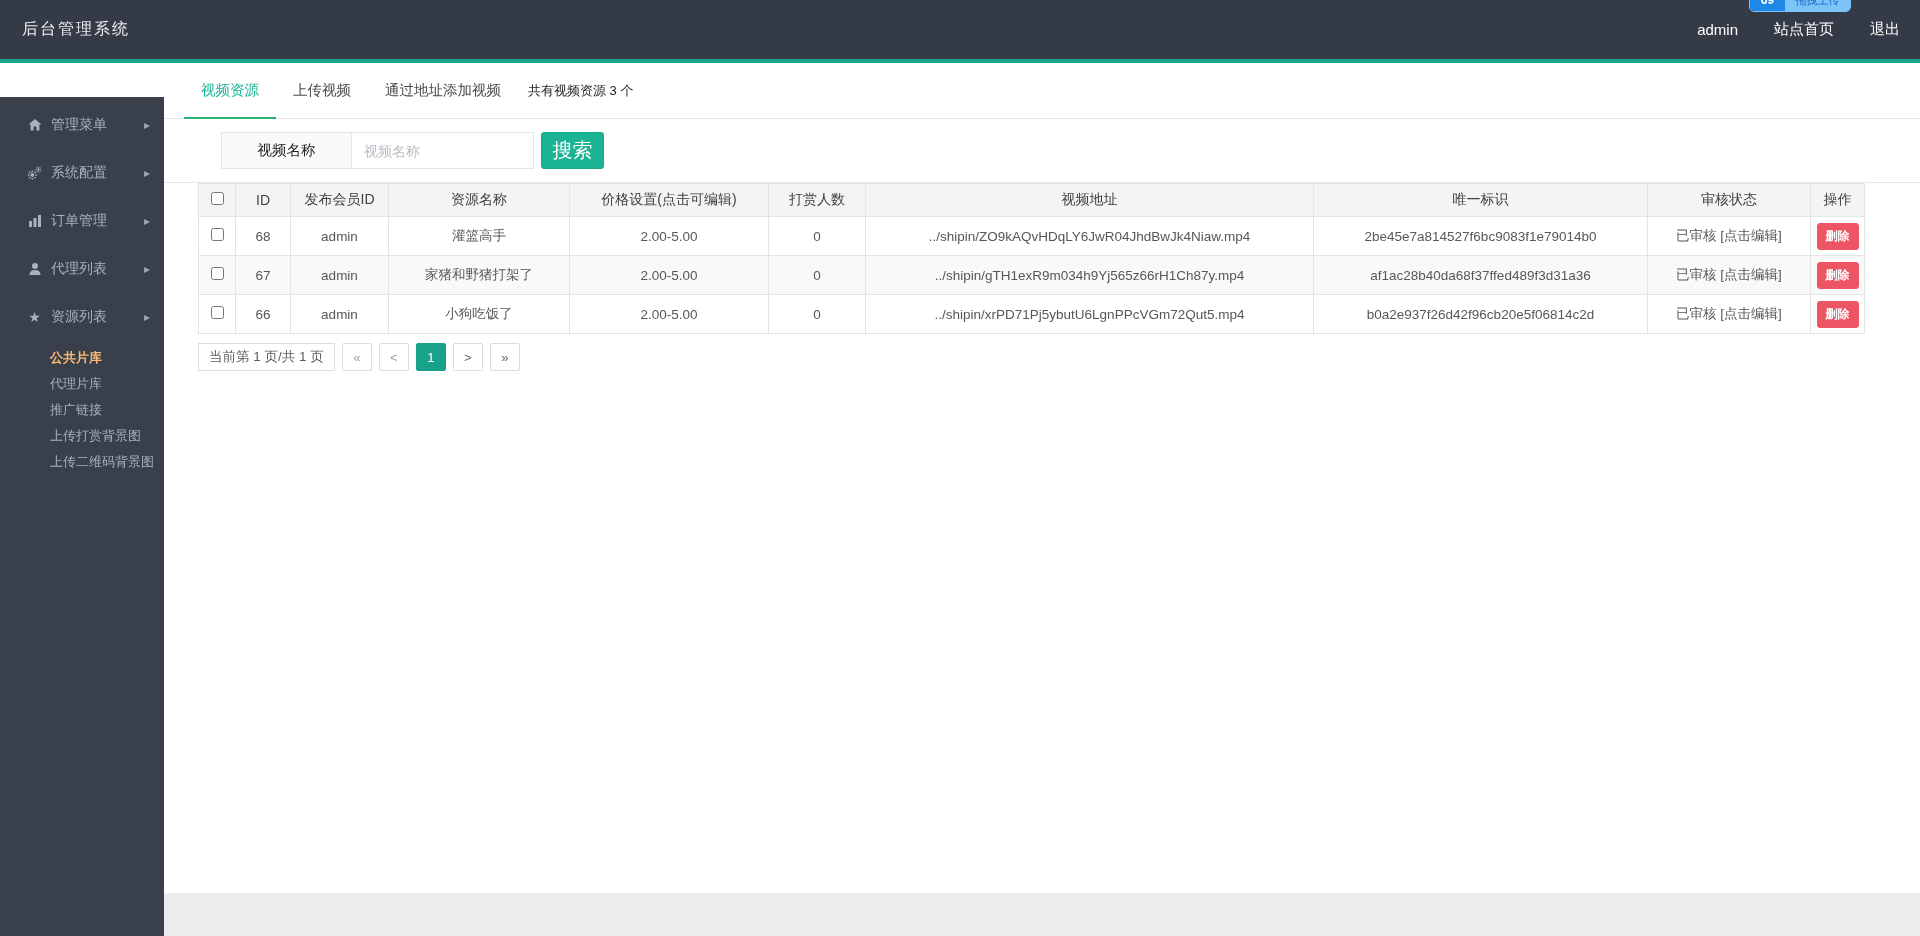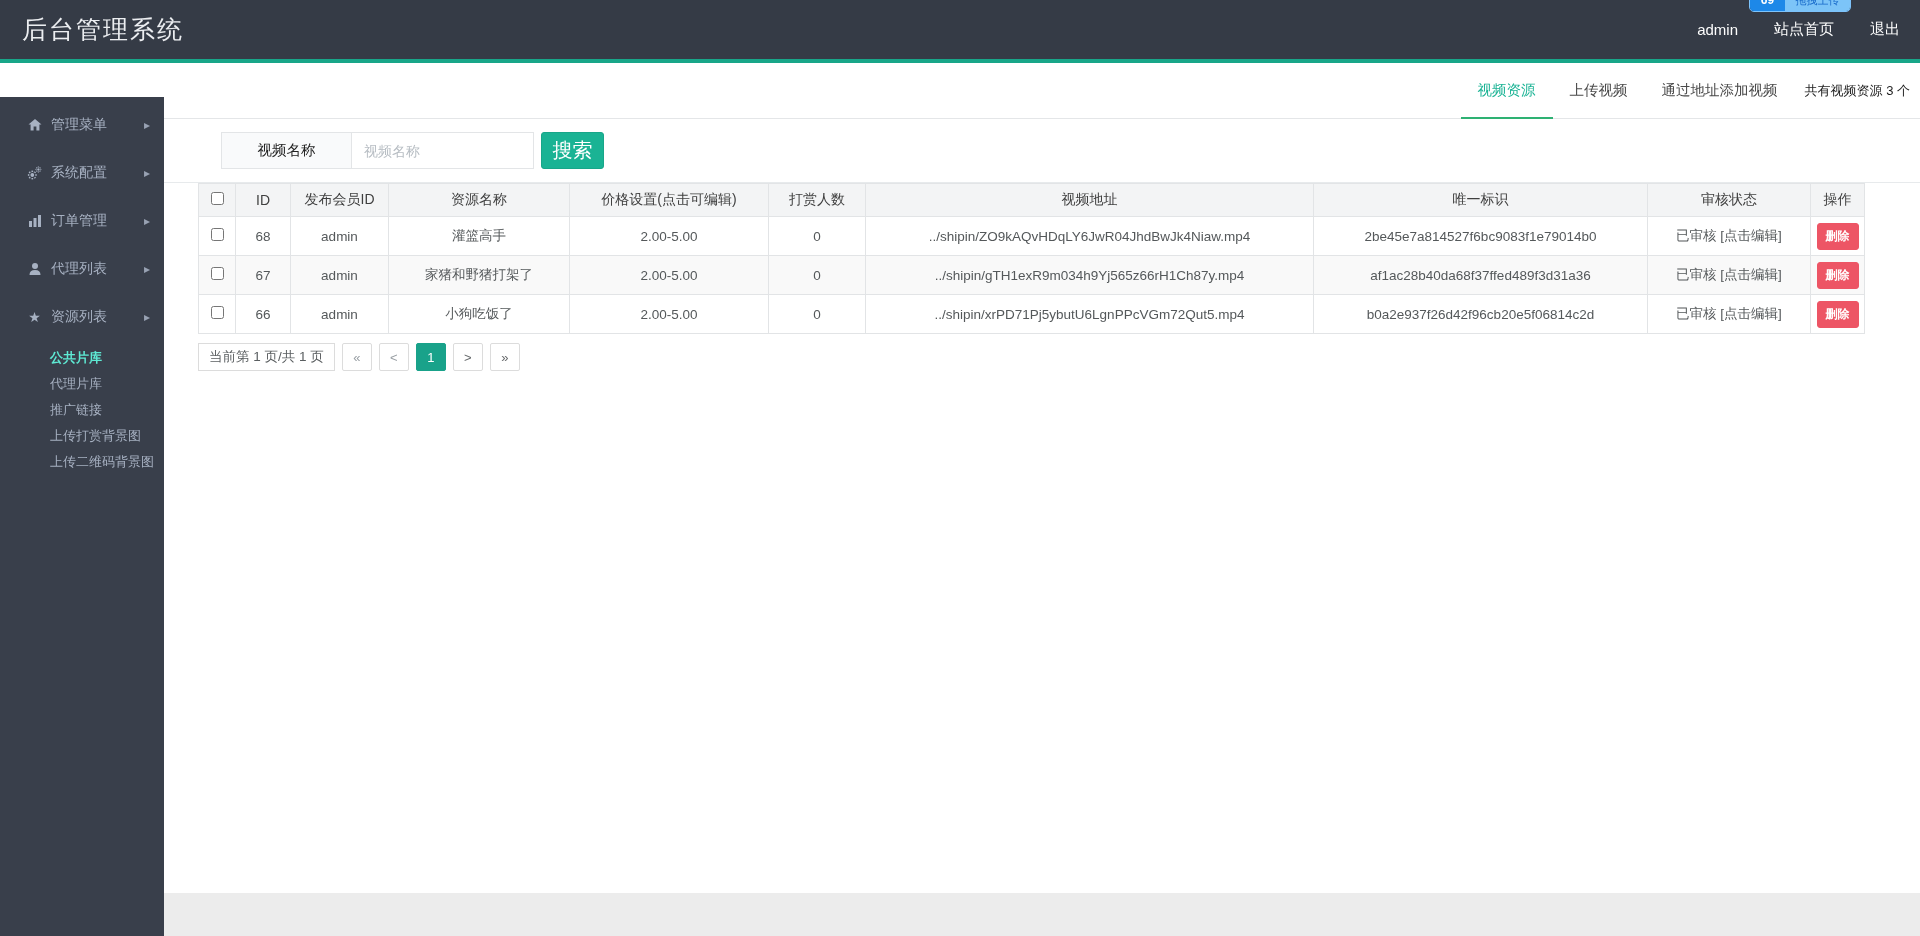--- a/index.html
+++ b/index.html
@@ -1,49 +1,49 @@
 <!DOCTYPE html>
 <html><head>
 <meta charset="utf-8">
 <style>
   * { box-sizing: border-box; margin: 0; padding: 0; }
   html,body { width:1920px; height:936px; overflow:hidden; }
   body { font-family:"Liberation Sans","DejaVu Sans",sans-serif; background:#fff; position:relative; }
 
   
   .navbar { height:59px; background:#353b46; display:flex; align-items:center; padding:0 14px 0 22px; position:relative; }
-  .navbar .brand { color:#eceef1; font-size:25px; letter-spacing:2px; }
+  .navbar .brand { color:#eceef1; font-size:16px; letter-spacing:2px; }
   .nav-right { margin-left:auto; display:flex; align-items:center; gap:36px; padding-right:6px; }
   .nav-right a { color:#fdfdfd; font-size:15px; text-decoration:none; cursor:pointer; }
 
   .upload-badge { position:absolute; top:0; right:69px; width:102px; height:12px; overflow:hidden; }
   .upload-badge .pill { display:flex; height:24px; margin-top:-12px; border-radius:5px; overflow:hidden; border:1px solid #7dc3fb; }
   .upload-badge .cnt { background:#1d88e8; color:#fff; font-weight:bold; font-size:12px; width:35px; display:flex; align-items:center; justify-content:center; }
   .upload-badge .lbl { background:#7cc4f8; color:#1669c9; font-size:11px; flex:1; display:flex; align-items:center; justify-content:center; }
 
   .topline { height:4px; background:#18a689; }
 
   
   .layout { display:flex; height:873px; }
   .sidebar { width:164px; background:#393f4b; flex:0 0 164px; padding-top:4px;margin-top:34px; }
   .menu-item { height:48px; display:flex; align-items:center; padding:0 14px 0 26px; color:#a7b1c2; font-size:14px; cursor:pointer; }
   .menu-item .micon { width:17px; margin-right:8px; display:inline-flex; justify-content:center; }
   .menu-item .caret { margin-left:auto; font-size:12px; color:#98a2b3; }
   .submenu { padding:4px 0 0 0; }
   .submenu .sub-item { height:26px; line-height:26px; padding-left:50px; color:#a7b1c2; font-size:13px; cursor:pointer; }
-  .submenu .sub-item.active { color:#5eead4; font-weight:bold; }
+  .submenu .sub-item.active { color:#fdba74; font-weight:bold; }
   .star-glyph { color:#a7b1c2; font-size:14px; line-height:1; }
 
   
   .main { flex:1; display:flex; flex-direction:column; background:#fff; min-width:0; }
   .white-area { height:830px; }
   .footer-strip { height:43px; background:#ececec; }
 
   
-  .tabbar { height:56px; display:flex; align-items:stretch; border-bottom:1px solid #e4e6e8; padding:0 0 0 20px;justify-content:flex-end; }
+  .tabbar { height:56px; display:flex; align-items:stretch; border-bottom:1px solid #e4e6e8; padding:0 0 0 20px; }
   .tab { display:flex; align-items:center; padding:0 17px; font-size:14.5px; color:#4a4a4a; cursor:pointer; border-bottom:2px solid transparent; margin-bottom:-1px; }
   .tab.active { color:#1ab394; border-bottom-color:#2eb173; }
   .tab-summary { display:flex; align-items:center; padding:0 10px; font-size:13px; color:#1d1d1d; }
 
   
   .search-row { padding:13px 0 13px 57px; border-bottom:1px solid #e7eaec; display:flex; align-items:center; }
   .ig-addon { width:130px; height:37px; border:1px solid #e3e5e7; border-right:0; background:#f9fafb; display:flex; align-items:center; justify-content:center; font-size:14.5px; color:#222; }
   .ig-input { width:183px; height:37px; border:1px solid #e3e5e7; padding:0 12px; font-size:14px; color:#333; outline:none; font-family:inherit; }
   .ig-input::placeholder { color:#b7bdc3; }
   .btn-teal { background:#1ab394; color:#fff; border:1px solid #18a689; border-radius:3px; font-size:20px; cursor:pointer; font-family:inherit; }

